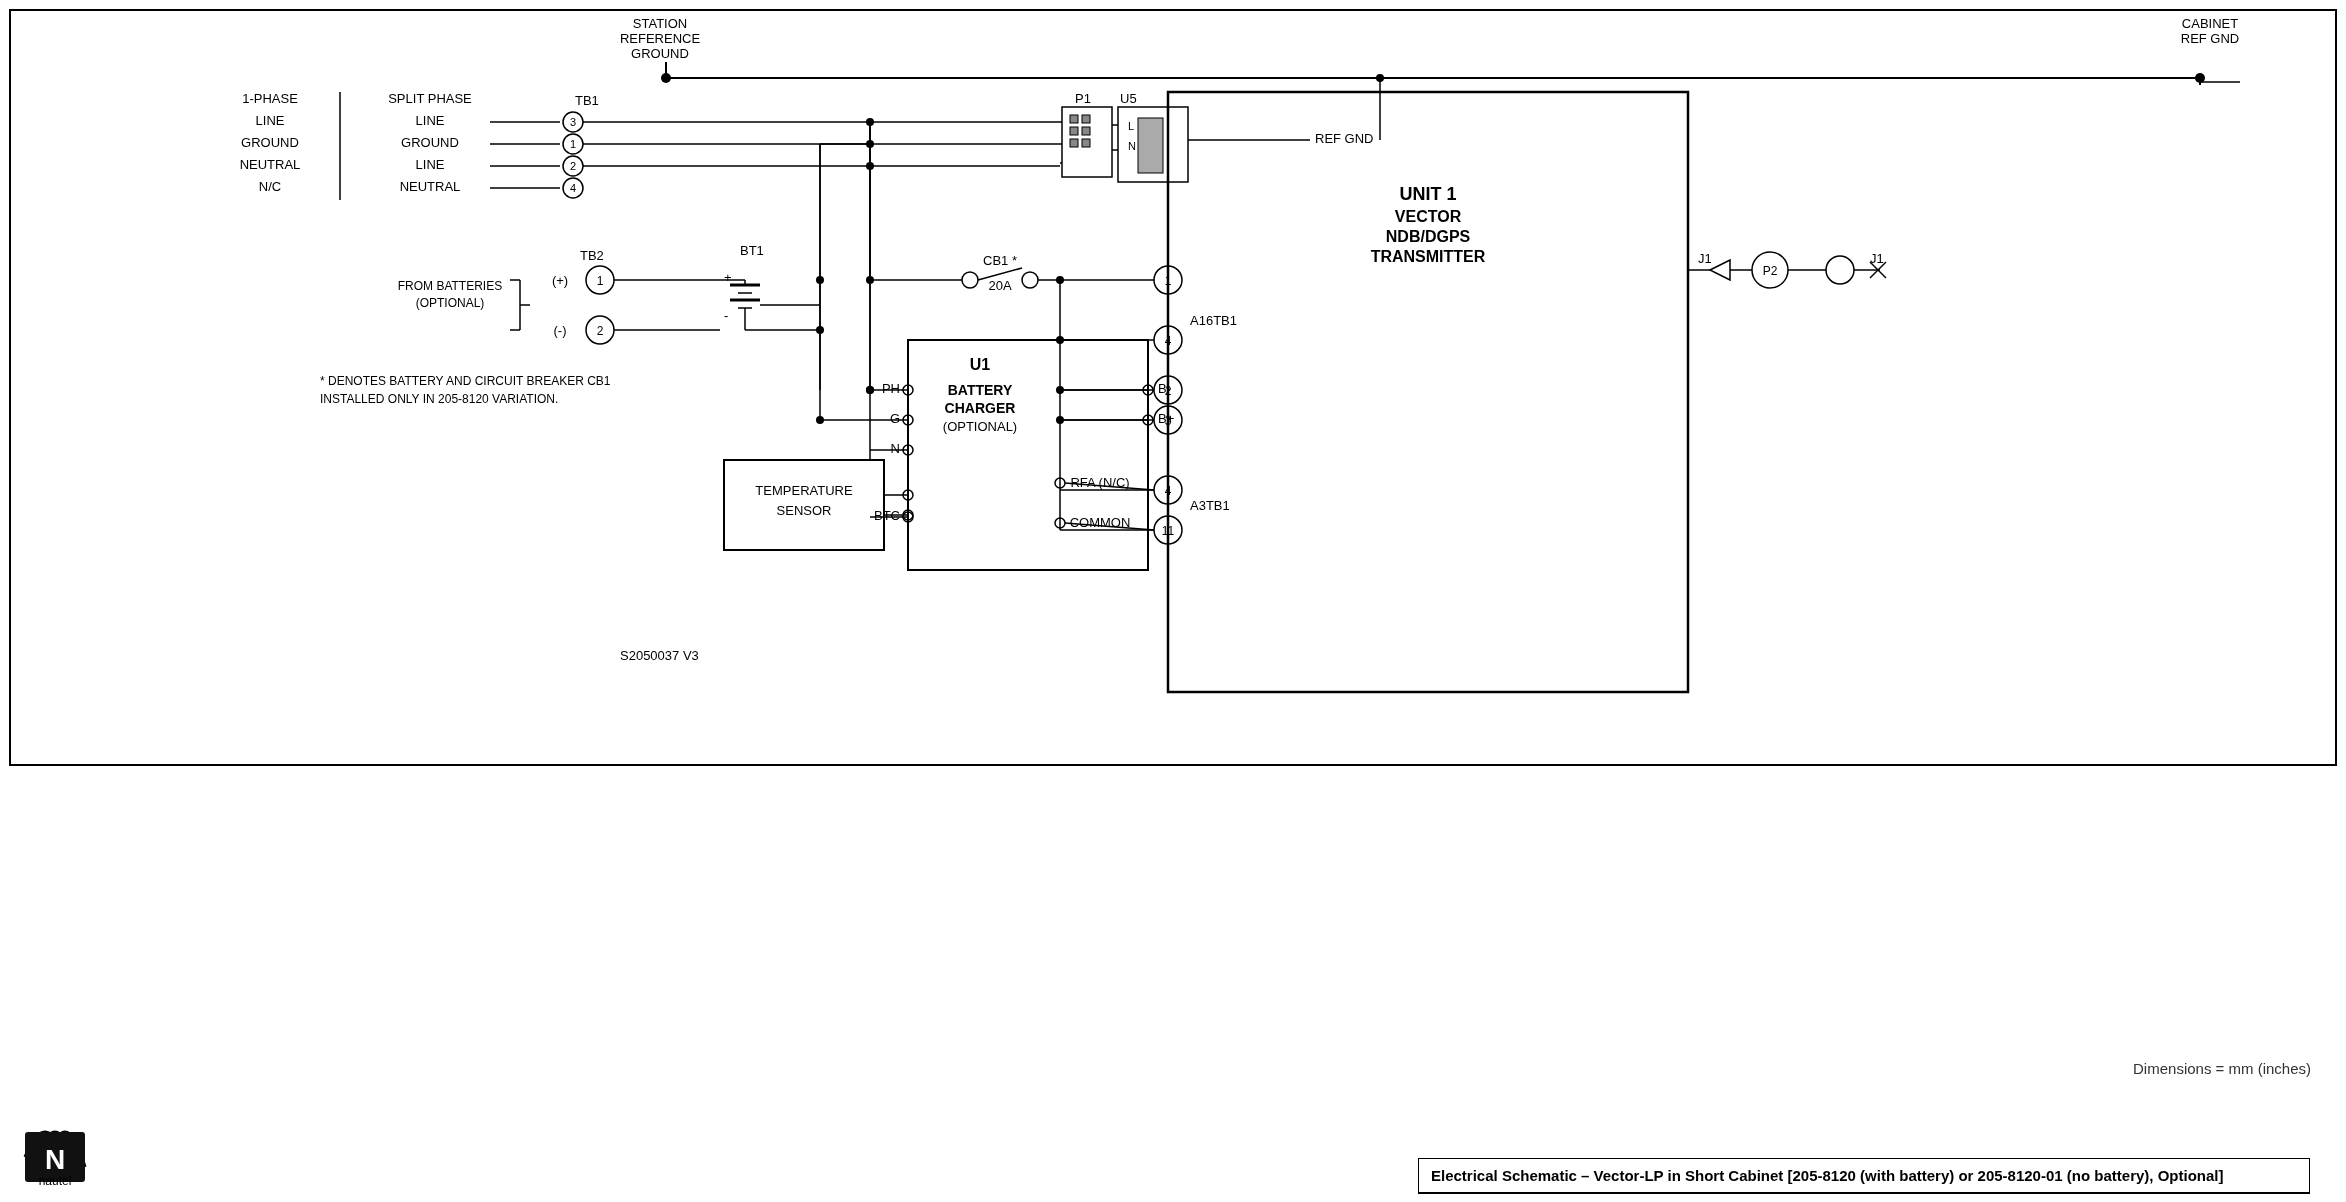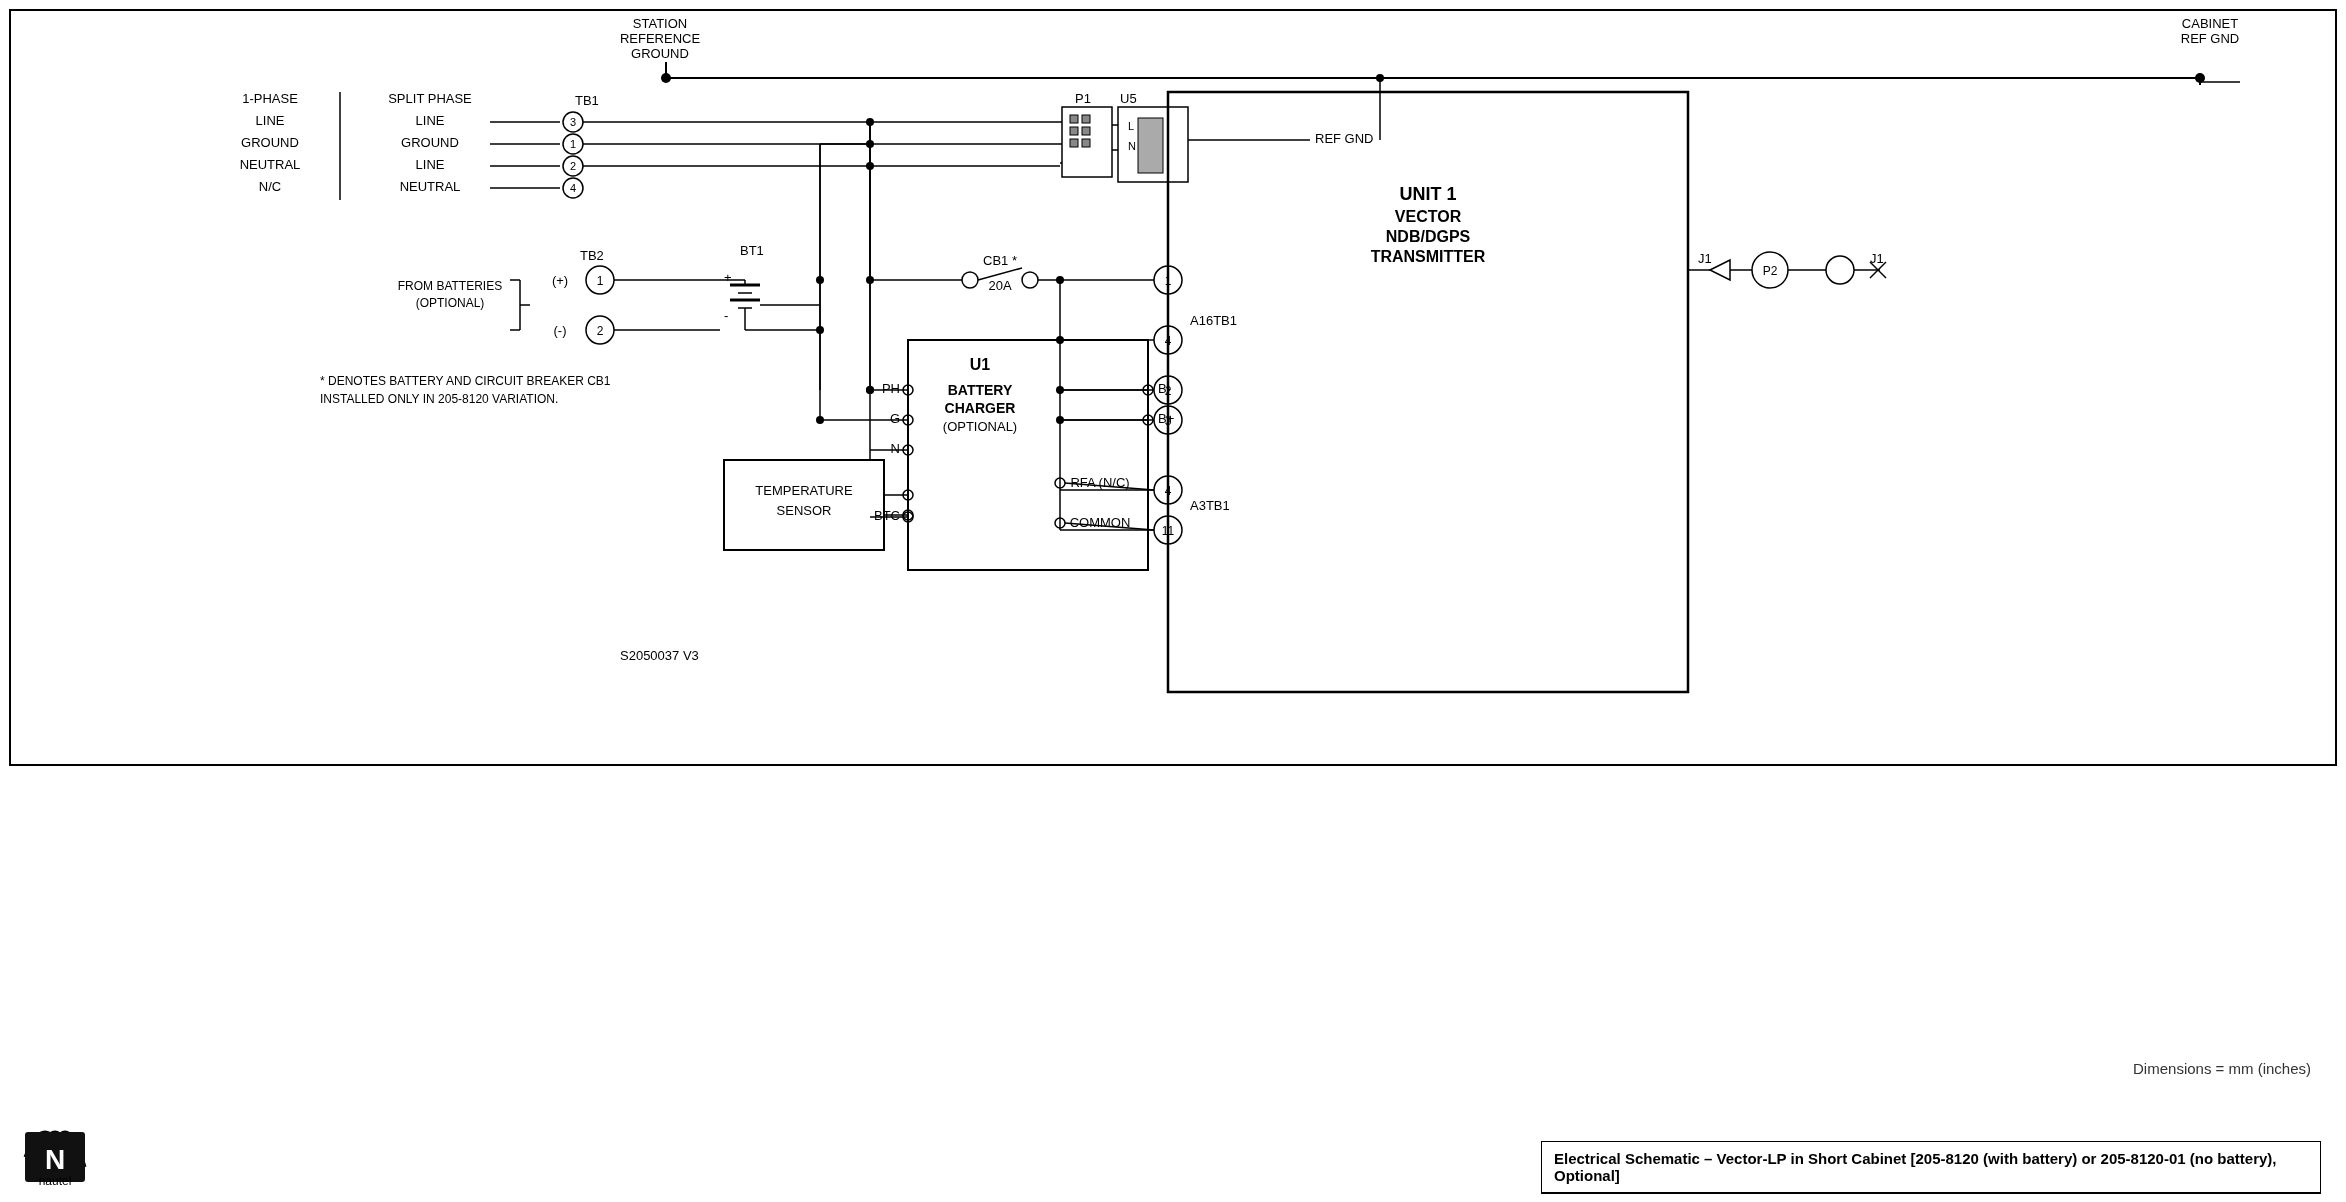--- a/index.html
+++ b/index.html
@@ -366,21 +366,21 @@
 
         <rect x="5" y="55" width="60" height="50" fill="#111" rx="3"></rect>
         <text x="35" y="92" font-size="28" font-weight="bold" text-anchor="middle" fill="white" font-family="Arial">N</text>
 
         <text x="35" y="108" font-size="12" text-anchor="middle" fill="#000" font-family="Arial">nautel</text>
       </svg>
     </div>
 
     <div id="dimensions-note" style="position:absolute; bottom:125px; right:35px; font-size:15px; color:#333;">Dimensions = mm (inches)</div>
 
-    <div id="title-block" style="position:absolute; bottom:8px; right:25px; width:780px; border:1.5px solid #000; font-size:14px;">
+    <div id="title-block" style="position:absolute; bottom:8px; right:36px; width:892px; border:1.5px solid #000; font-size:14px;">
 
       <div style="padding:8px 12px; font-size:15px; font-weight:bold; border-bottom:1px solid #000;">
         <span>Electrical Schematic – Vector-LP in Short Cabinet [205-8120 (with battery) or 205-8120-01 (no battery), Optional]</span>
       </div>
 
     </div>
 
   </div>
 
 </div>

